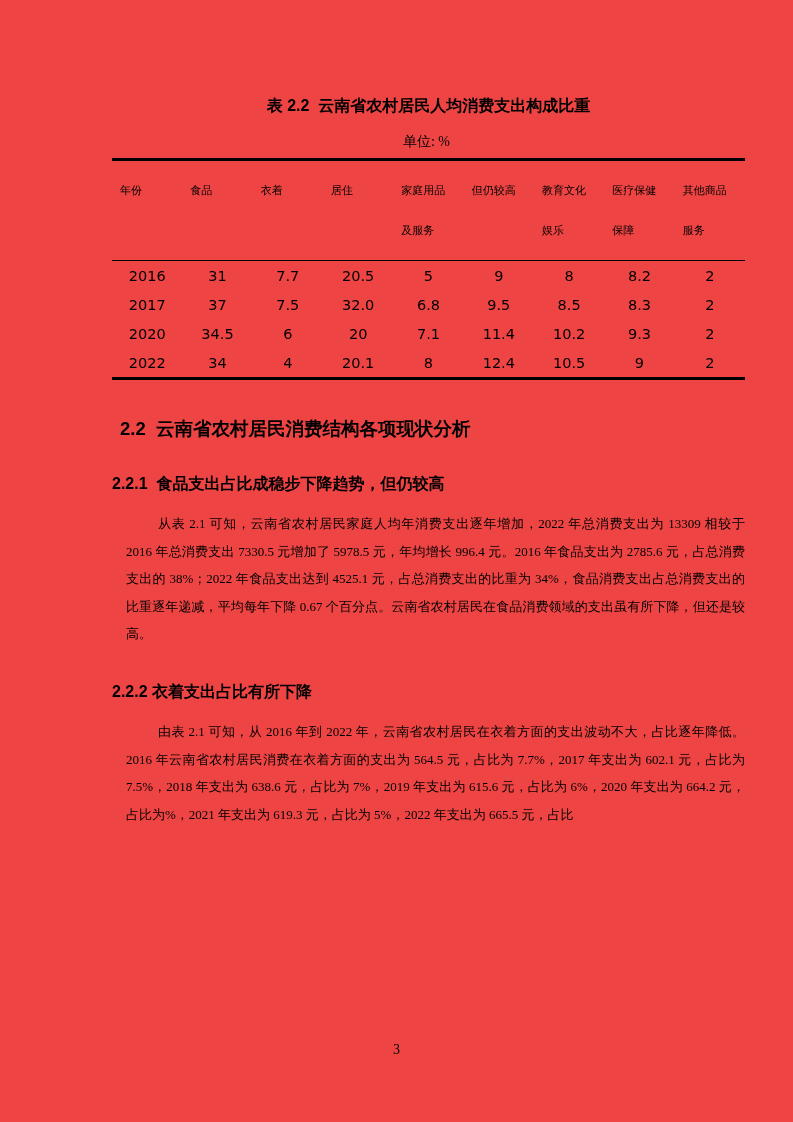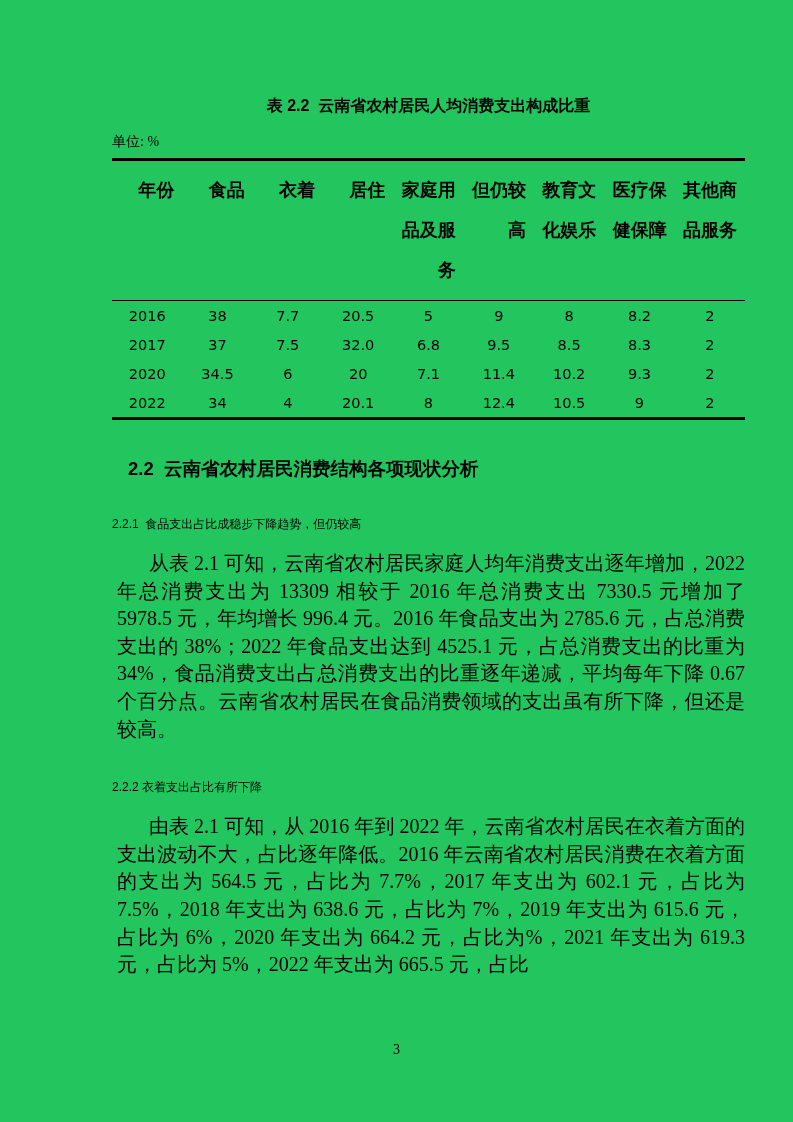--- a/index.html
+++ b/index.html
@@ -1,56 +1,56 @@
 <!DOCTYPE html>
 <html><head>
 <meta charset="utf-8">
 <style>
   html, body { margin: 0; padding: 0; background: #ffffff; }
   .page {
     position: relative;
     width: 793px;
     height: 1122px;
     margin: 0 auto;
-    background: #22c55e;
+    background: #ef4444;
     color: #000000;
     font-family: "Liberation Serif", "DejaVu Serif", serif;
     box-sizing: border-box;
     padding: 96px 48px 0 112px;
     overflow: hidden;
   }
   .doc-title {
     text-align: center;
     font-family: "Liberation Sans", "DejaVu Sans", sans-serif;
     font-weight: bold;
     font-size: 16px;
     line-height: 20px;
     white-space: pre-wrap;
   }
   .unit-label {
-    text-align: left;
+    text-align: center;
     font-size: 14px;
     margin-top: 17px;
     margin-bottom: 7px;
     padding-right: 4px;
     white-space: pre-wrap;
   }
   table.data-table {
     width: 100%;
     border-collapse: collapse;
     table-layout: fixed;
     border-top: 3px solid #000;
     border-bottom: 3px solid #000;
   }
   table.data-table thead th {
     font-family: "Liberation Serif", "DejaVu Serif", serif;
-    font-weight: bold;
-    font-size: 18px;
+    font-weight: normal;
+    font-size: 11px;
     line-height: 40px;
-    text-align: right;
+    text-align: left;
     vertical-align: top;
     padding: 9px 8px 10px 8px;
     border-bottom: 1.5px solid #000;
     overflow-wrap: break-word;
     word-break: break-all;
   }
   table.data-table tbody td {
     font-family: "DejaVu Sans", "Liberation Sans", sans-serif;
     font-size: 14.5px;
     text-align: center;
@@ -61,37 +61,37 @@
   .source-note {
     font-size: 13.5px;
     margin-top: 9px;
     white-space: pre-wrap;
   }
   .h2-heading {
     font-family: "Liberation Sans", "DejaVu Sans", sans-serif;
     font-weight: bold;
     font-size: 18.5px;
     line-height: 22px;
-    margin: 38px 0 0 16px;
+    margin: 38px 0 0 8px;
     white-space: pre-wrap;
   }
   .h3-heading {
     font-family: "Liberation Sans", "DejaVu Sans", sans-serif;
-    font-weight: normal;
-    font-size: 12px;
+    font-weight: bold;
+    font-size: 16px;
     line-height: 20px;
     margin: 34px 0 0 0;
     white-space: pre-wrap;
   }
   .body-paragraph {
-    font-size: 20px;
+    font-size: 13px;
     line-height: 27.6px;
     text-align: justify;
     text-indent: 32px;
-    margin: 16px 0 0 5px;
+    margin: 16px 0 0 14px;
   }
   .page-number {
     position: absolute;
     left: 0;
     right: 0;
     bottom: 64px;
     text-align: center;
     font-size: 14px;
   }
 </style>
@@ -114,21 +114,21 @@
           <th>家庭用品及服务</th>
           <th>但仍较高</th>
           <th>教育文化娱乐</th>
           <th>医疗保健保障</th>
           <th>其他商品服务</th>
         </tr>
     </thead>
     <tbody>
         <tr>
           <td>2016</td>
-          <td>38</td>
+          <td>31</td>
           <td>7.7</td>
           <td>20.5</td>
           <td>5</td>
           <td>9</td>
           <td>8</td>
           <td>8.2</td>
           <td>2</td>
         </tr>
         <tr>
           <td>2017</td>

